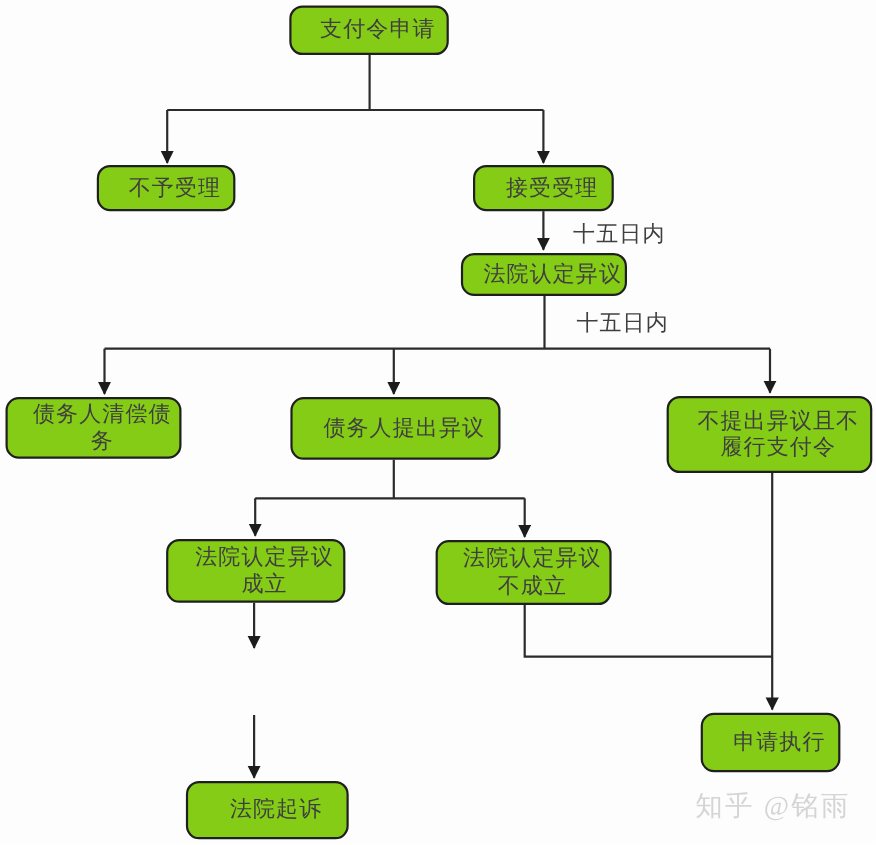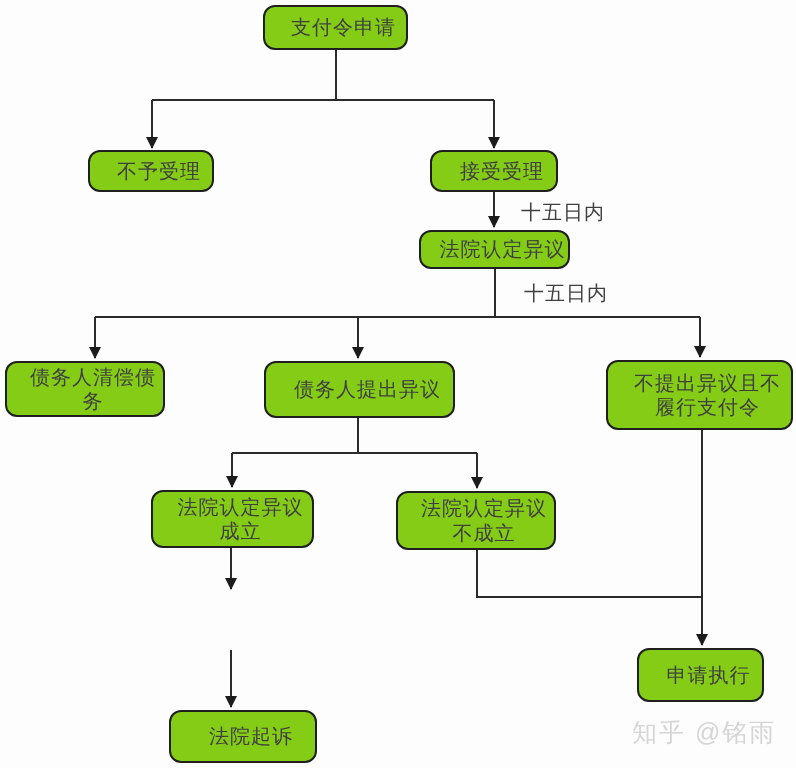--- a/index.html
+++ b/index.html
@@ -20,21 +20,21 @@
     letter-spacing:1px;
     padding-left:16px;
   }
   .edge-label{
     position:absolute;color:var(--text,#3f3f3f);
     font-size:20px;letter-spacing:1px;white-space:nowrap;
   }
   .watermark{
     position:absolute;color:var(--watermark,#d5d5d5);
     font-size:25px;letter-spacing:2px;white-space:nowrap;
-    font-family:Liberation Sans, sans-serif;
+    font-family:Liberation Serif, serif;
   }
 </style>
 </head>
 <body>
 
 <div id="stage">
 
   <svg id="wires" width="796" height="768" viewBox="0 0 796 768">
     <defs>
       <marker id="arrow" markerUnits="userSpaceOnUse" markerWidth="14" markerHeight="14" refX="11" refY="6" orient="auto">

